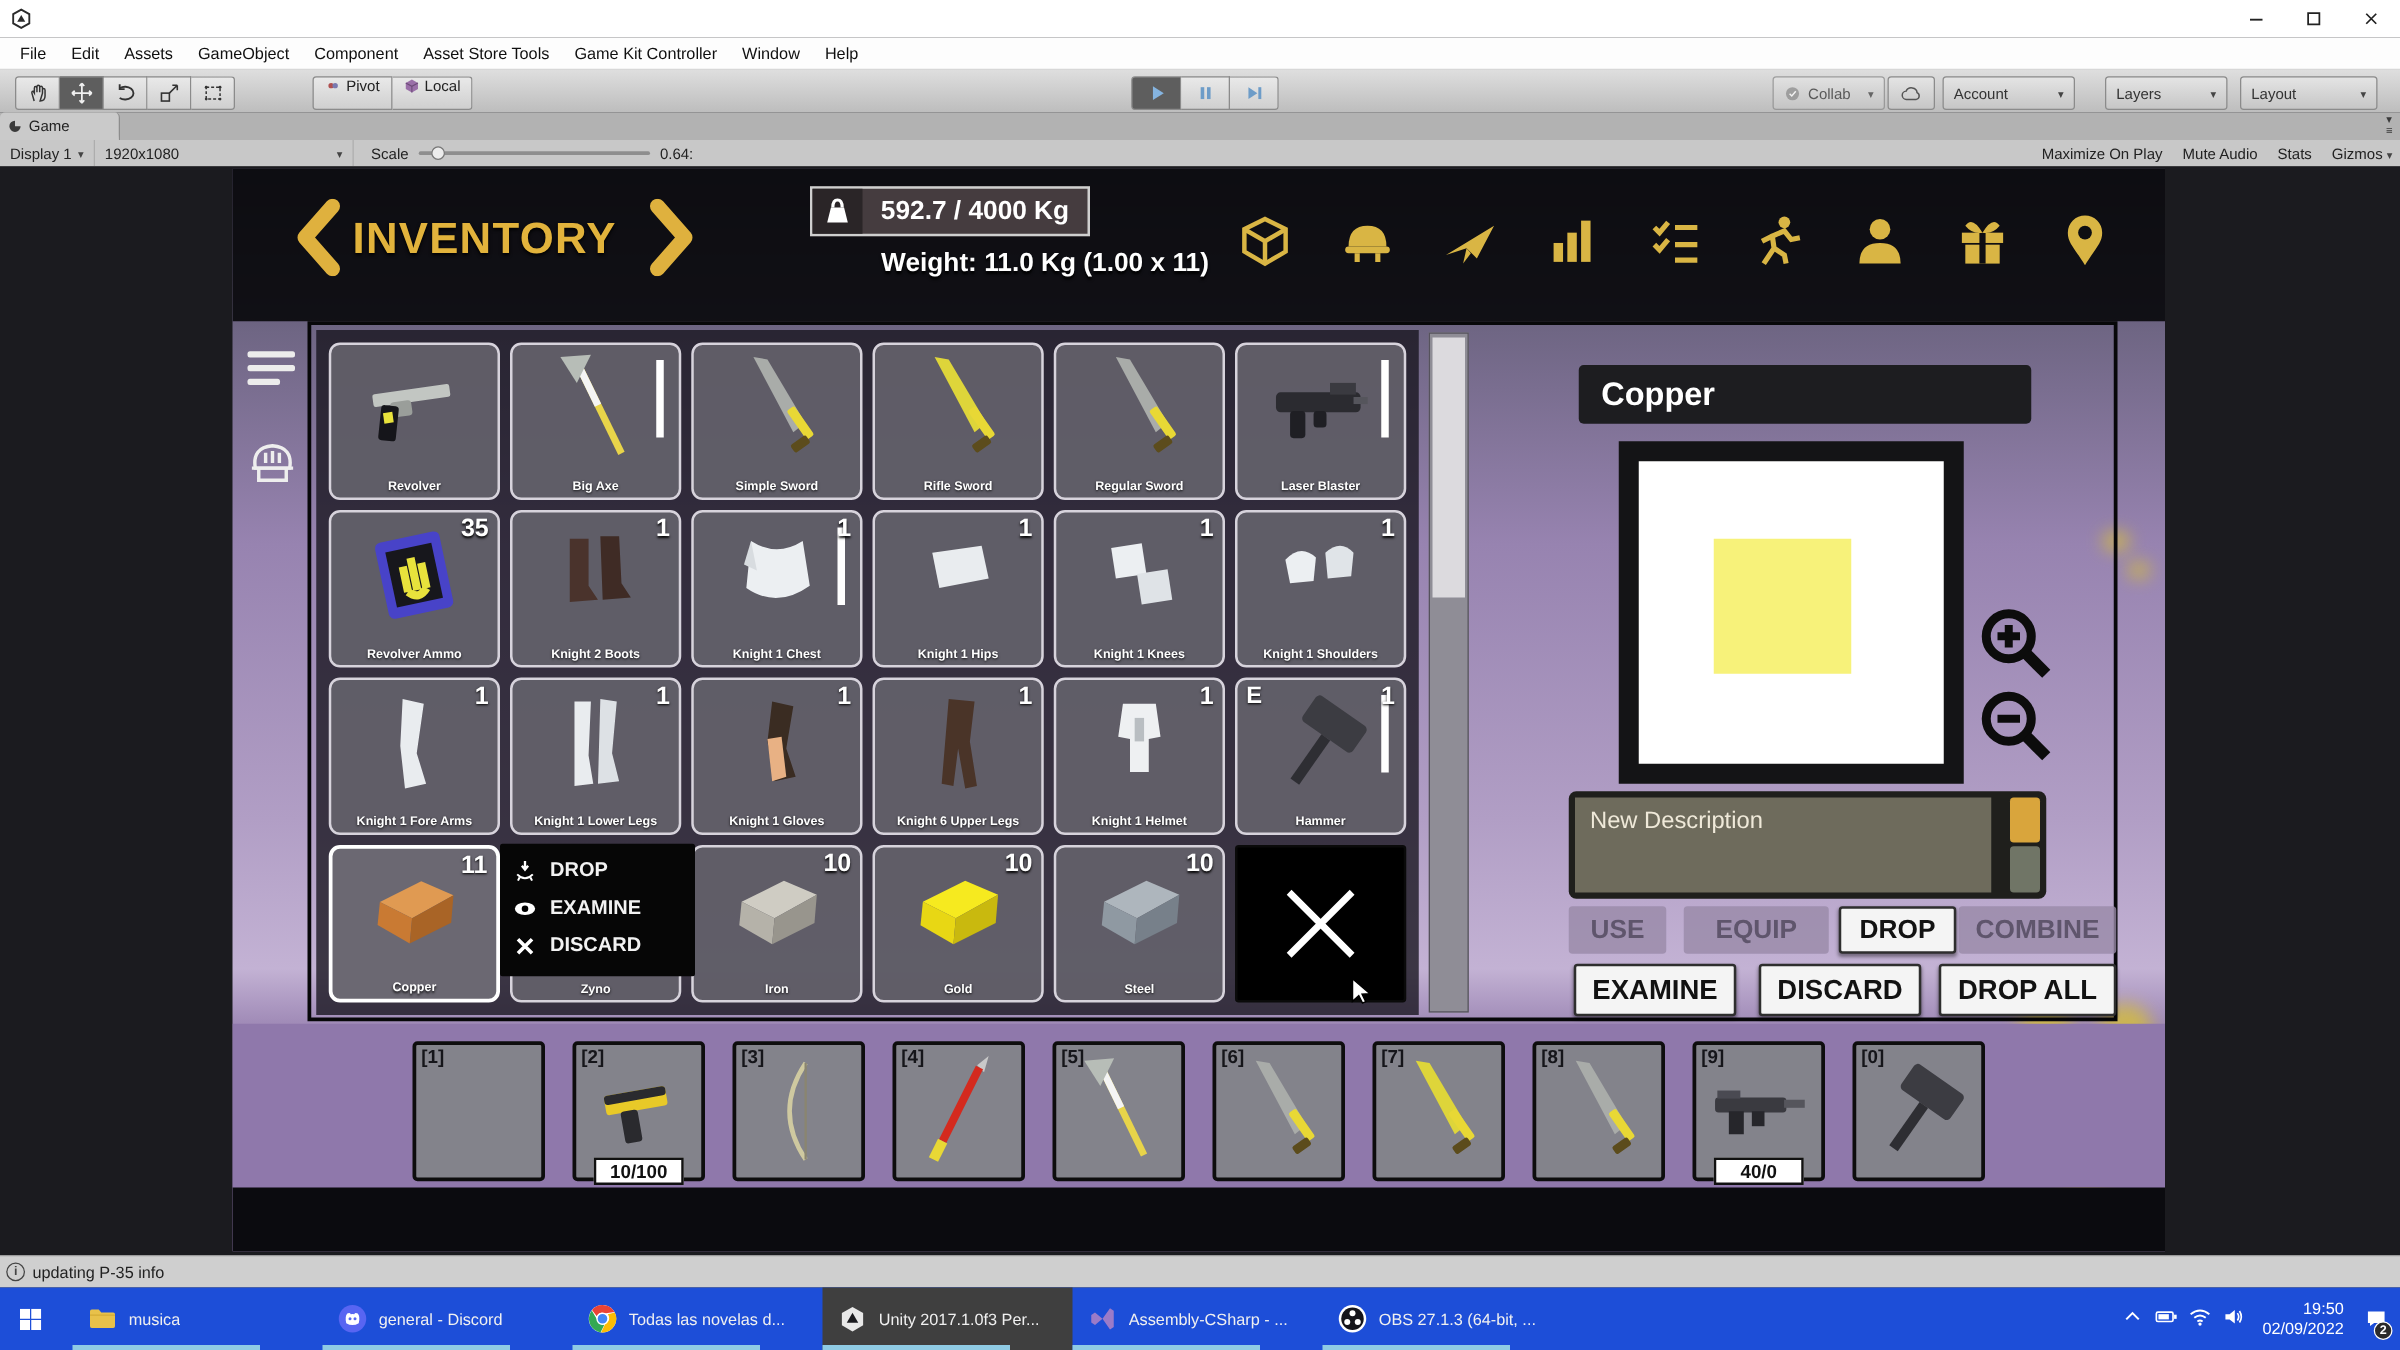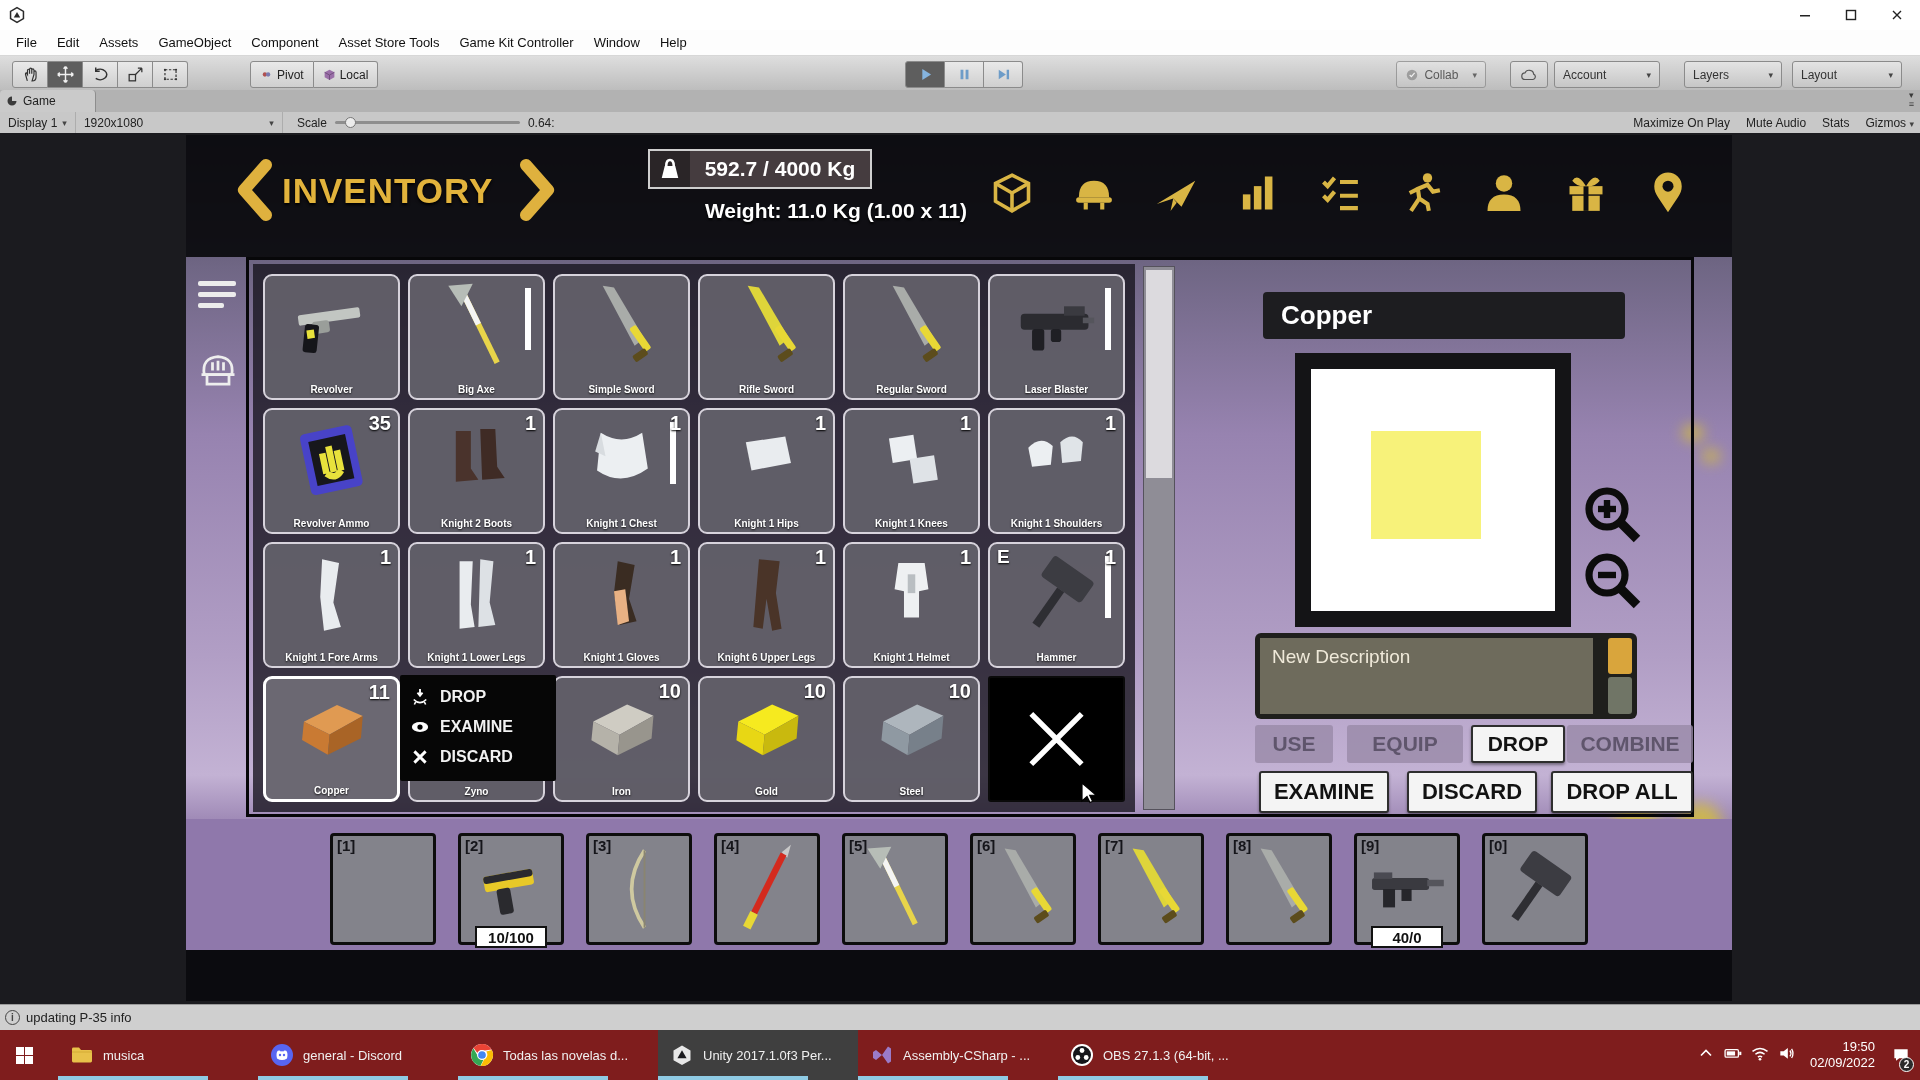--- a/index.html
+++ b/index.html
@@ -25,21 +25,21 @@
            border-bottom:1px solid #828282;}
   .tbtn{position:relative;width:34px;height:25px;background:linear-gradient(#e9e9e9,#cfcfcf);
         border:1px solid #8b8b8b;border-left:none;display:flex;align-items:center;justify-content:center;}
   .tbtn:first-child{border-left:1px solid #8b8b8b;border-radius:3px 0 0 3px;}
   .tbtn:last-child{border-radius:0 3px 3px 0;}
   .tbtn.active{background:#5e5e5e;}
   .tbtn svg{width:19px;height:19px;}
   .tools{position:absolute;left:12px;top:5px;display:flex;}
   .pivotgrp{position:absolute;left:250px;top:5px;display:flex;}
   .txtbtn{height:25px;background:linear-gradient(#e9e9e9,#cfcfcf);border:1px solid #8b8b8b;border-left:none;
-          display:flex;align-items:center;font-size:12px;color:#222;padding:0 9px;gap:4px;}
+          display:flex;font-size:12px;color:#222;padding:0 9px;gap:4px;}
   .txtbtn:first-child{border-left:1px solid #8b8b8b;border-radius:3px 0 0 3px;}
   .txtbtn:last-child{border-radius:0 3px 3px 0;}
   .playgrp{position:absolute;left:905px;top:5px;display:flex;}
   .rightgrp{position:absolute;right:18px;top:5px;display:flex;align-items:center;}
   .ddbtn{height:25px;background:linear-gradient(#e4e4e4,#c6c6c6);border:1px solid #8b8b8b;border-radius:3px;
          display:flex;align-items:center;font-size:12px;color:#333;padding:0 8px;gap:14px;}
   .caret{font-size:9px;color:#444;}
 
   
   .tabrow{left:0;top:90px;width:1920px;height:22px;background:#b2b2b2;border-bottom:4px solid #ffffff;}
@@ -140,21 +140,21 @@
   .cursor{position:absolute;left:893px;top:646px;width:24px;height:24px;z-index:60;}
 
   
   .statusbar{left:0;top:1004px;width:1920px;height:26px;background:#cfcfcf;border-top:1px solid #9a9a9a;
              display:flex;align-items:center;gap:6px;padding-left:5px;box-sizing:border-box;}
   .statusbar .sicon{width:15px;height:15px;border:1.5px solid #444;border-radius:50%;display:flex;align-items:center;
                     justify-content:center;font-size:10px;font-weight:bold;color:#444;box-sizing:border-box;}
   .statusbar .stxt{font-size:13px;color:#222;}
 
   
-  .taskbar{left:0;top:1030px;width:1920px;height:50px;background:#7f1d1d;display:flex;align-items:stretch;}
+  .taskbar{left:0;top:1030px;width:1920px;height:50px;background:#1d4ed8;display:flex;align-items:stretch;}
   .startbtn{width:48px;display:flex;align-items:center;justify-content:center;}
   .startbtn svg{width:17px;height:17px;}
   .apps{display:flex;margin-left:10px;}
   .appbtn{position:relative;width:200px;display:flex;align-items:center;gap:9px;padding-left:12px;box-sizing:border-box;}
   .appbtn.active{background:#3f3f3f;}
   .appbtn .aicon{width:24px;height:24px;flex:0 0 24px;}
   .appbtn .albl{font-size:13px;color:#f0f0f0;white-space:nowrap;overflow:hidden;}
   .appbtn .runbar{position:absolute;left:0;bottom:0;height:4px;width:150px;background:#8fcbe4;}
   .tray{position:absolute;right:0;top:0;height:50px;display:flex;align-items:center;gap:7px;padding-right:6px;}
   .tray svg{width:20px;height:20px;}
@@ -271,21 +271,21 @@
           </svg>
         </div>
       <div class="tbtn" style="width:38px;">
           <svg viewBox="0 0 24 24">
             <path d="M6 6 L15 12 L6 18 Z" fill="#6d9cc8"></path>
             <rect x="16" y="6" width="3" height="12" fill="#6d9cc8"></rect>
           </svg>
         </div>
     </div>
     <div class="rightgrp">
-      <div class="ddbtn" style="opacity:.75;margin-right:24px;">
+      <div class="ddbtn" style="opacity:.75;margin-right:2px;">
         <span style="display:flex;align-items:center;gap:5px;">
           <svg width="14" height="14" viewBox="0 0 24 24">
               <circle cx="12" cy="12" r="9" fill="#8f8f8f"></circle>
               <path d="M8 12 l3 3 l5.5 -6.5" stroke="#fff" stroke-width="2" fill="none"></path>
             </svg>
           <span>Collab</span>
         </span>
           <span class="caret">▾</span>
       </div>
       <div class="ddbtn" style="margin-right:6px;padding:0 9px;">

